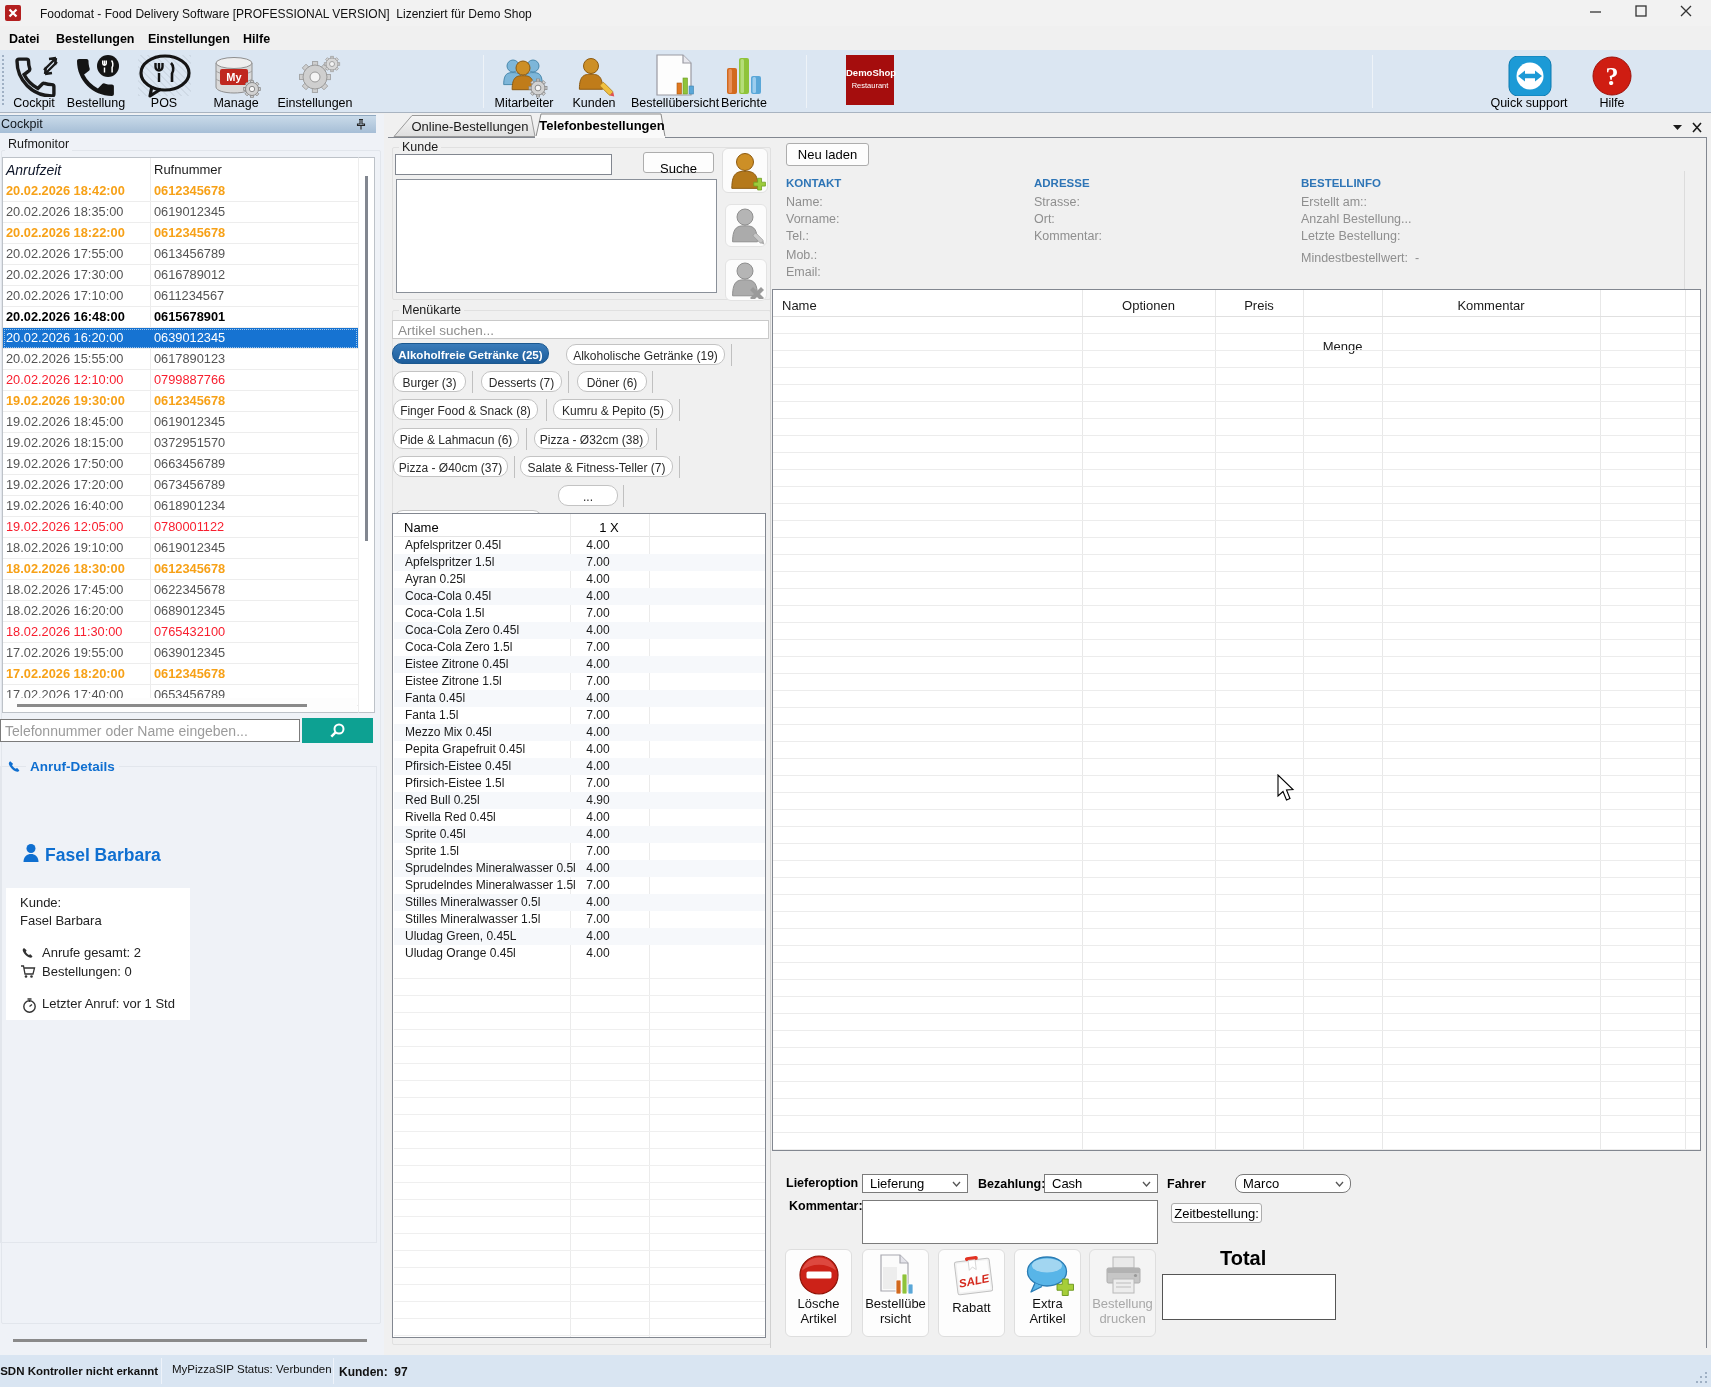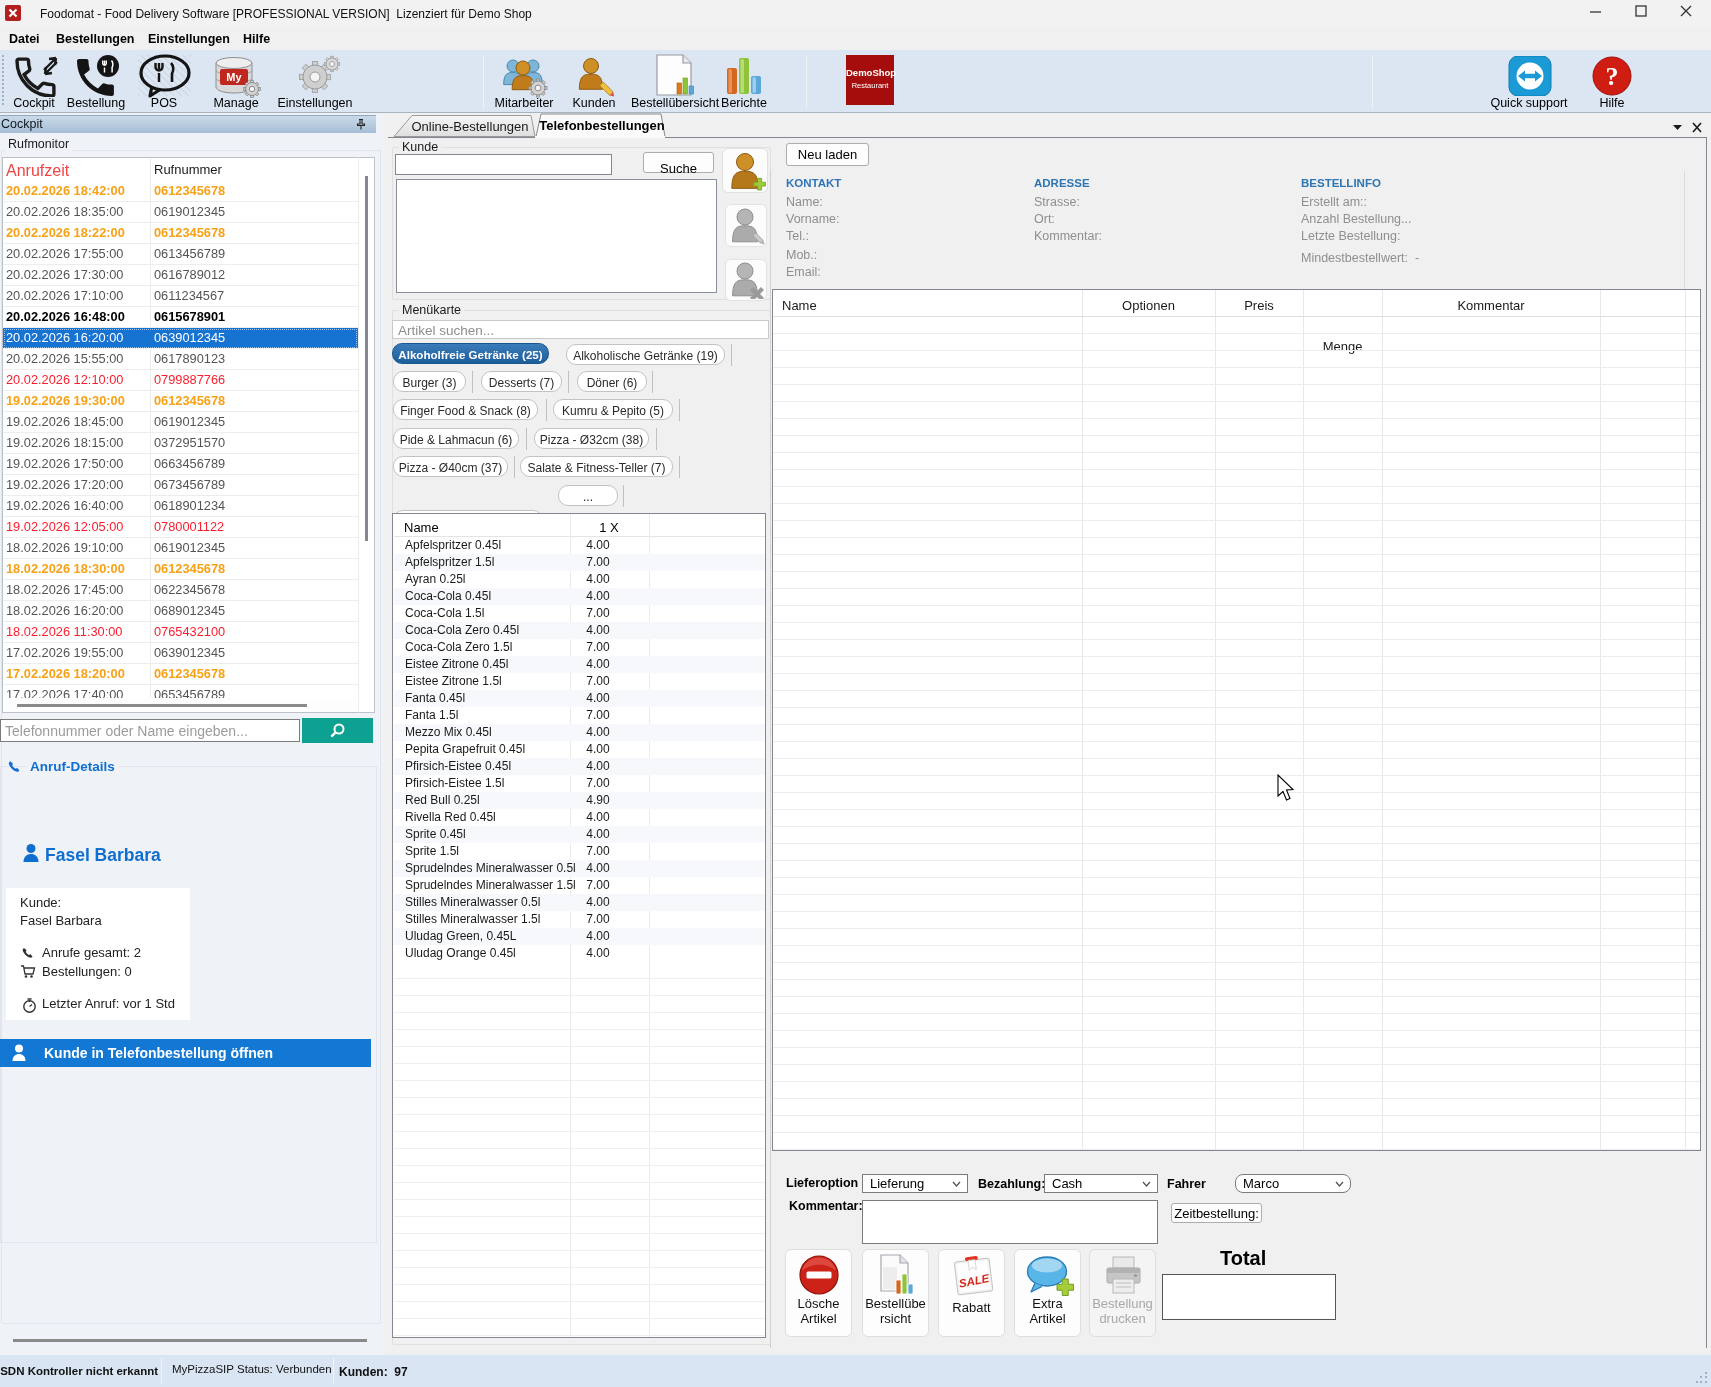--- a/index.html
+++ b/index.html
@@ -211,21 +211,21 @@
 <div class="tblabel" style="left:1459px;top:96px;width:140px;">Quick support</div>
 <div class="tblabel" style="left:1542px;top:96px;width:140px;">Hilfe</div>
 <div class="abs" id="leftpanel">
 <div class="abs" id="cockpithdr">Cockpit</div>
 <svg class="abs" style="left:355px;top:4px;" width="12" height="12">
       <path d="M4 1.5 h4 M5 1.5 v4.5 h-2.5 v1.5 h7 v-1.5 h-2.5 v-4.5 M6 7.5 v4" stroke="#222" stroke-width="1.1" fill="none"></path>
     </svg>
 <div class="abs" style="left:1px;top:36px;width:380px;height:1174px;border:1px solid #e2e6ec;border-radius:2px;"></div>
 <div class="grouplabel" style="left:5px;top:23px;background:#eff2f7;padding:0 3px;">Rufmonitor</div>
 <div class="abs" id="ruf-table">
-<div style="position:absolute;left:3px;top:4px;font-size:16px;color:#ef4444;">Anrufzeit</div>
+<div style="position:absolute;left:3px;top:4px;font-size:14px;color:#0f172a;font-style:italic;">Anrufzeit</div>
 <div style="position:absolute;left:151px;top:4px;font-size:13px;color:#1a1a1a;">Rufnummer</div>
 <div id="colline"></div>
 <div class="rrow rr-o" style="top:23px;">
         <span class="c1">20.02.2026 18:42:00</span>
         <span class="c2">0612345678</span>
       </div>
 <div class="rrow " style="top:44px;">
         <span class="c1">20.02.2026 18:35:00</span>
         <span class="c2">0619012345</span>
       </div>
@@ -353,27 +353,20 @@
         <circle cx="6" cy="11.5" r="1.3" fill="#333"></circle>
         <circle cx="11.5" cy="11.5" r="1.3" fill="#333"></circle>
       </svg>
 <div style="position:absolute;left:36px;top:76px;">Bestellungen: 0</div>
 <svg style="position:absolute;left:16px;top:110px;" width="15" height="15">
         <circle cx="7.5" cy="8.5" r="5.7" fill="none" stroke="#333" stroke-width="1.4"></circle>
         <path d="M5.5 1 h4 M7.5 2 v2 M7.5 8.5 l2.5 -2" stroke="#333" stroke-width="1.3" fill="none"></path>
       </svg>
 <div style="position:absolute;left:36px;top:108px;">Letzter Anruf: vor 1 Std</div>
 </div>
-<div class="abs" id="bluebar">
-      <svg style="position:absolute;left:11px;top:5px;" width="16" height="18">
-        <circle cx="8" cy="4.5" r="4" fill="#fff"></circle>
-        <path d="M1.5 17 c0 -5 3.2 -7 6.5 -7 c3.3 0 6.5 2 6.5 7 z" fill="#fff"></path>
-      </svg>
-      <span style="position:absolute;left:44px;top:6px;">Kunde in Telefonbestellung öffnen</span>
-    </div>
 <div class="abs" id="hscroll"></div>
 </div>
 <div class="abs" id="statusbar">
 <span style="position:absolute;left:-3px;top:10px;font-weight:bold;font-size:11.5px;">ISDN Kontroller nicht erkannt</span>
 <div style="position:absolute;left:161px;top:3px;width:1px;height:26px;background:#aebdd0;border-right:1px solid #eef3fa;"></div>
 <span style="position:absolute;left:172px;top:8px;font-size:11.5px;">MyPizzaSIP Status: Verbunden</span>
 <div style="position:absolute;left:333px;top:3px;width:1px;height:26px;background:#aebdd0;border-right:1px solid #eef3fa;"></div>
 <span style="position:absolute;left:339px;top:10px;font-weight:bold;font-size:12px;">Kunden:&nbsp; 97</span>
 <svg style="position:absolute;right:2px;bottom:2px;" width="13" height="13">
       <g fill="#9fb0c4">

